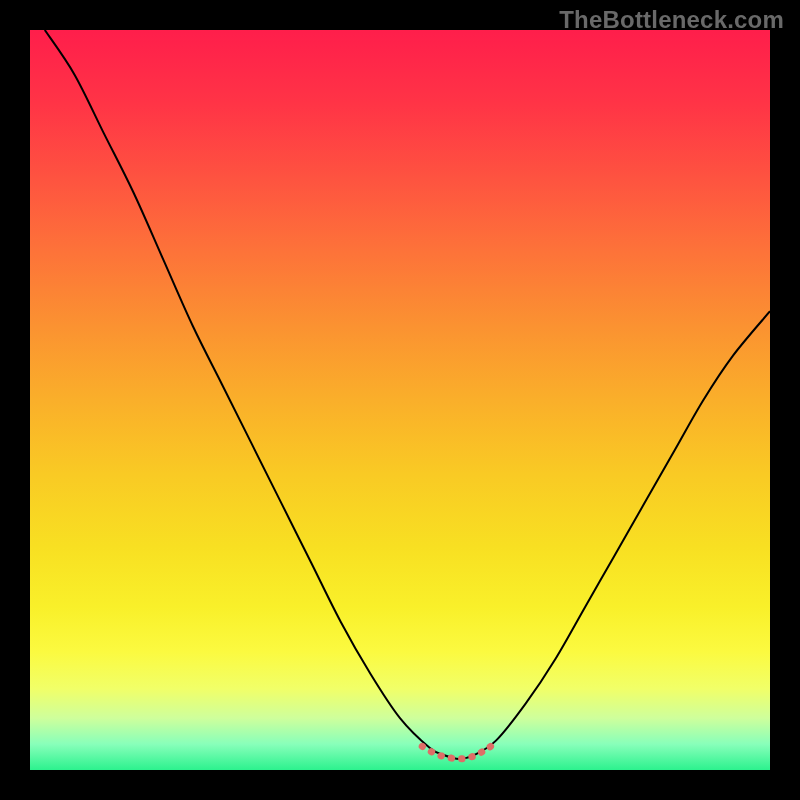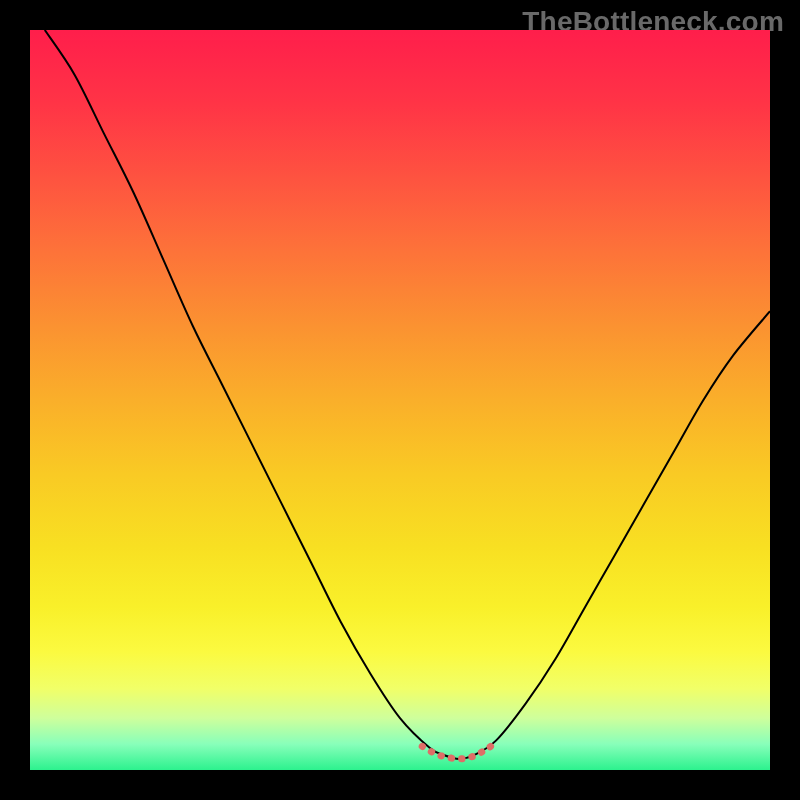--- a/index.html
+++ b/index.html
@@ -16,21 +16,21 @@
     top: 30px;
     left: 30px;
     width: 740px;
     height: 740px;
     background: #000000;
   }
   .attribution {
     position: absolute;
     top: 6px;
     right: 16px;
-    font-size: 28px;
+    font-size: 24px;
     font-weight: 600;
     color: #696969;
     letter-spacing: 0.2px;
   }
   svg.plot {
     position: absolute;
     left: 0;
     top: 0;
     width: 740px;
     height: 740px;

